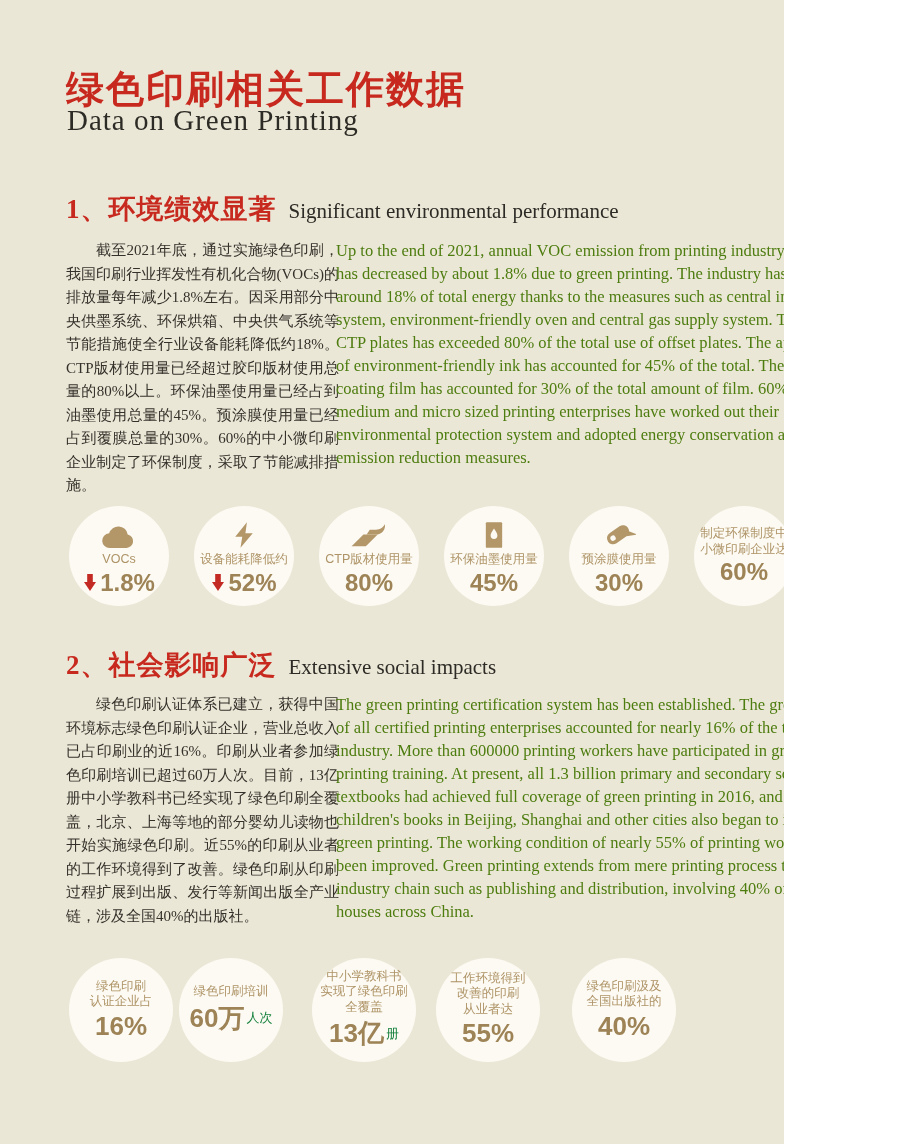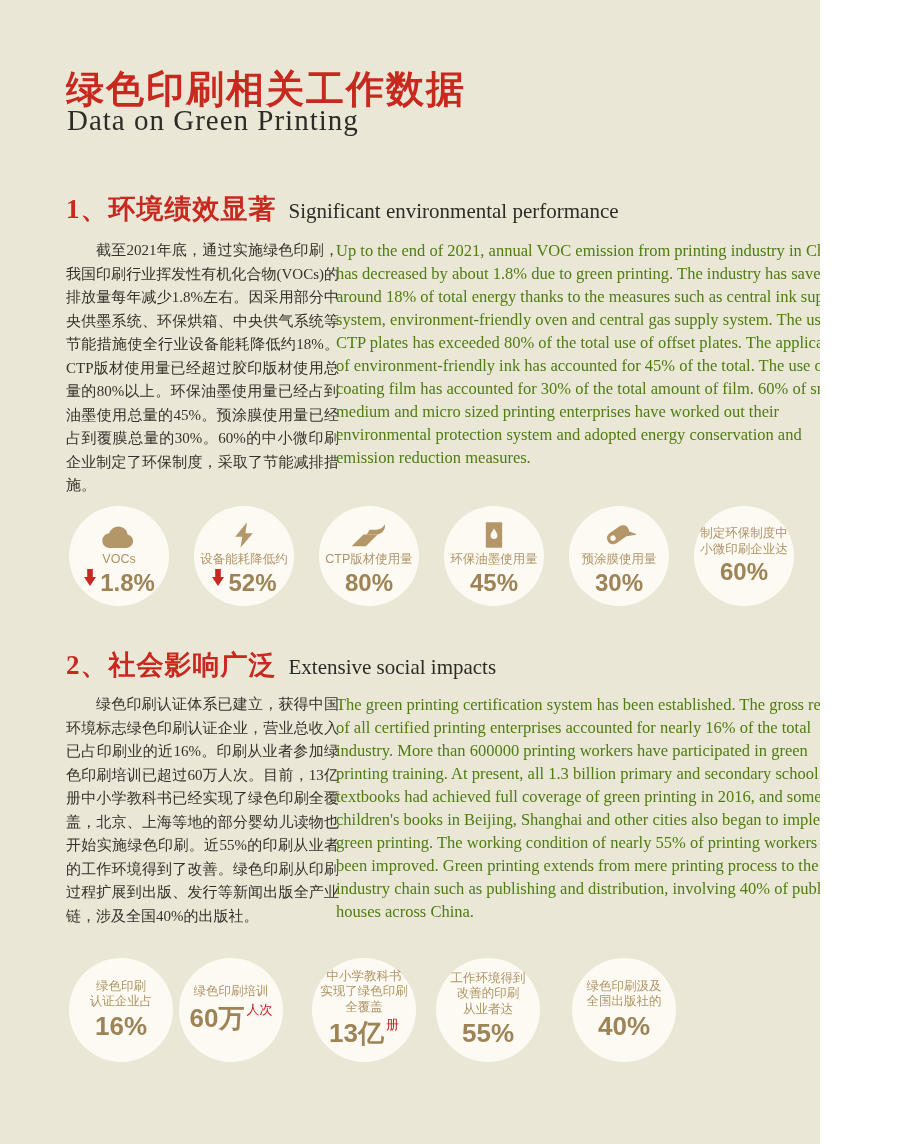--- a/index.html
+++ b/index.html
@@ -2,21 +2,20 @@
 <html><head>
 <meta charset="utf-8">
 <style>
   html,body{margin:0;padding:0;}
   .page{
     position:relative;
     width:784px;height:1144px;
     background:#ebe7d6;
     overflow:hidden;
     font-family:"Liberation Serif","DejaVu Serif",serif;
-    padding-left:36px;
   }
   .title-zh{
     position:absolute;left:66px;top:64px;
     font-size:38px;font-weight:700;color:#c8291f;letter-spacing:2px;
   }
   .title-en{
     position:absolute;left:67px;top:104px;
     font-size:29px;color:#2d2b26;letter-spacing:1px;
   }
   .section-heading{position:absolute;display:flex;align-items:baseline;gap:12px;white-space:nowrap;}
@@ -45,24 +44,24 @@
     text-align:center;
     font-family:"Liberation Sans","DejaVu Sans",sans-serif;
   }
   .row1{width:100px;height:100px;top:506px;}
   .row2{width:104px;height:104px;top:958px;}
   .badge .icon{height:34px;display:flex;align-items:flex-end;justify-content:center;margin-bottom:3px;}
   .badge .label{
     font-size:12.5px;line-height:15.5px;color:#ae9366;
     white-space:pre-line;
   }
-  .badge .value-row{display:flex;align-items:flex-start;justify-content:center;margin-top:1px;}
+  .badge .value-row{display:flex;align-items:center;justify-content:center;margin-top:1px;}
   .badge .value{font-size:24px;font-weight:700;color:#9d8356;letter-spacing:0;}
   .row2 .value{font-size:26px;}
-  .badge .unit{font-size:13px;color:#b91c1c;margin-left:2px;}
+  .badge .unit{font-size:13px;color:#15803d;margin-left:2px;}
   .arrow{margin-right:3px;display:inline-flex;}
   svg{display:block;}
 </style>
 </head>
 <body>
 
 <div class="page">
 
   <div class="title-zh">绿色印刷相关工作数据</div>
   <div class="title-en">Data on Green Printing</div>

